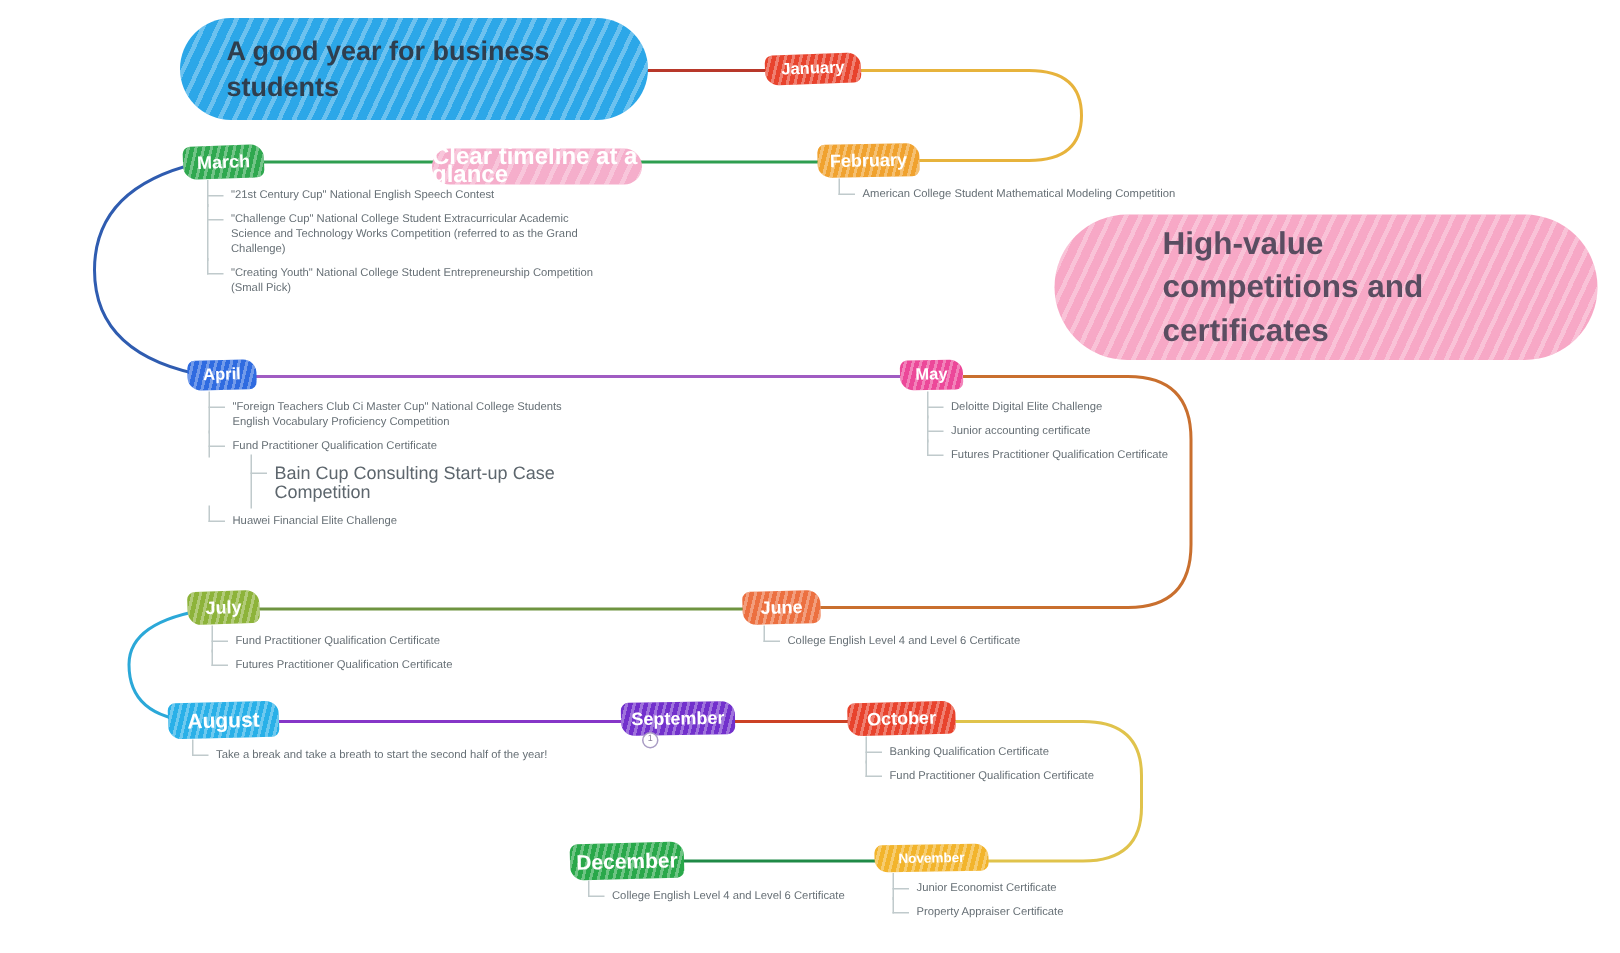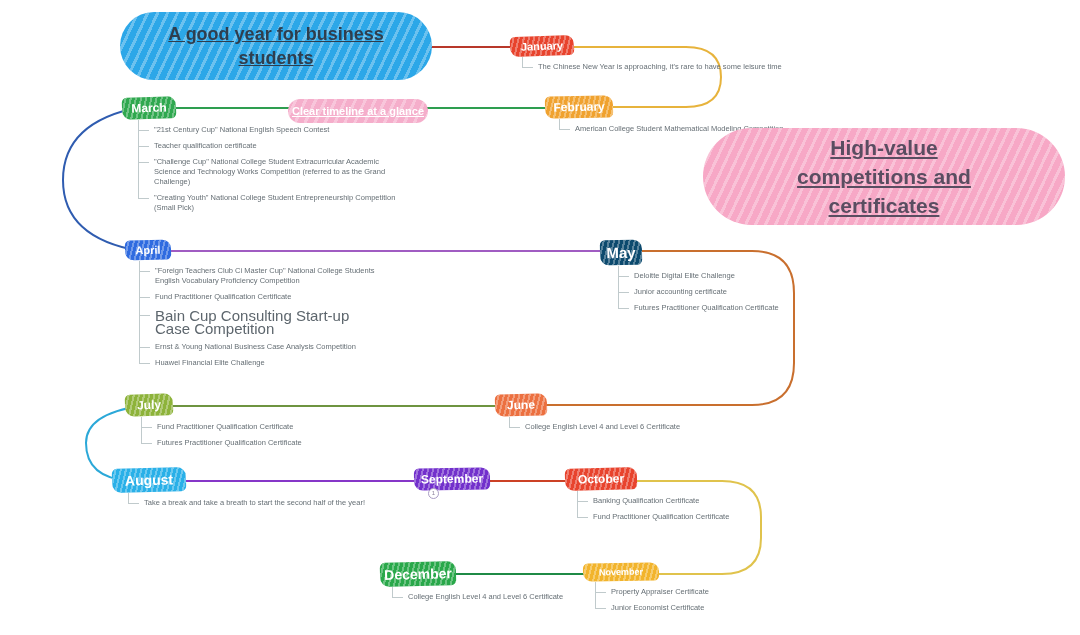--- a/index.html
+++ b/index.html
@@ -6,32 +6,32 @@
   body{
     width:1080px;height:635px;position:relative;overflow:hidden;
     background:#ffffff;
     font-family:"Liberation Sans","DejaVu Sans",sans-serif;
   }
   svg.wires{position:absolute;left:0;top:0;z-index:1;}
 
   
   .bubble{
     position:absolute;z-index:3;display:flex;align-items:center;justify-content:center;
-    text-align:center;font-weight:bold;box-sizing:border-box;text-decoration:underline;
+    text-align:left;font-weight:bold;box-sizing:border-box;
   }
   .bubble::before{
     content:"";position:absolute;inset:0;border-radius:inherit;pointer-events:none;
     background:repeating-linear-gradient(115deg,rgba(255,255,255,0) 0 6px,rgba(255,255,255,.30) 6px 9px);
   }
   .bubble .bubble-text{position:relative;display:inline-block;}
   .root-bubble{left:120px;top:12px;width:312px;height:68px;border-radius:36px;font-size:18px;line-height:24px;}
   .root-bubble .bubble-text{max-width:250px;}
-  .hv-bubble{left:703px;top:128px;width:362px;height:97px;border-radius:50px;font-size:21px;line-height:29px;}
+  .hv-bubble{left:703px;top:143px;width:362px;height:97px;border-radius:50px;font-size:21px;line-height:29px;}
   .hv-bubble .bubble-text{max-width:218px;}
-  .ct-bubble{left:288px;top:99px;width:140px;height:24px;border-radius:12px;font-size:11px;line-height:12px;}
+  .ct-bubble{left:288px;top:99px;width:140px;height:24px;border-radius:12px;font-size:16px;line-height:12px;}
 
   
   .branch{position:absolute;z-index:2;}
   .month-label{
     position:relative;display:block;box-sizing:border-box;
     color:#fff;font-weight:bold;text-align:center;
     padding:4px 4px;border-radius:5px 9px 5px 9px;
     transform:rotate(var(--rot,-1.5deg));
   }
   .month-label::before{
@@ -45,21 +45,21 @@
   ul.items li{position:relative;padding:3px 0 3px 16px;}
   ul.items li::after{
     content:"";position:absolute;left:0;top:-2px;bottom:0;
     border-left:1px solid #c0cacc;
   }
   ul.items li:last-child::after{bottom:auto;height:11px;}
   ul.items li::before{
     content:"";position:absolute;left:0;top:8px;width:11px;
     border-top:1px solid #c0cacc;
   }
-  ul.items li.em{font-size:15px;line-height:13px;padding-top:4px;padding-bottom:4px;color:#5d666d;}
+  ul.items li.em{font-size:12px;line-height:13px;padding-top:4px;padding-bottom:4px;color:#5d666d;margin-left:28px;}
   ul.items li.em::before{top:10px;}
 
   
   .collapse-badge{
     position:absolute;left:14px;top:20px;width:9px;height:9px;border-radius:50%;
     background:#fff;border:1px solid #a99cc4;color:#8a7f9a;
     font-size:6px;line-height:9px;text-align:center;z-index:4;
   }
 </style>
 </head>
@@ -89,55 +89,50 @@
 <div class="bubble hv-bubble" style="background-color: rgb(247, 168, 198); color: rgb(90, 77, 97);">
   <span class="bubble-text">High-value competitions and certificates</span>
 </div>
 
 <div class="bubble ct-bubble" style="background-color: rgb(245, 174, 203); color: rgb(255, 255, 255);">
   <span class="bubble-text">Clear timeline at a glance</span>
 </div>
 
 <div class="branch" style="left:510px;top:36px">
   <div class="month-label" style="width: 64px; font-size: 11px; --rot: -2deg; background-color: rgb(232, 67, 45);">January</div>
-  <ul class="items" style="margin-left:12px;max-width:330px">
-      <li>The Chinese New Year is approaching, it's rare to have some leisure time</li>
-    </ul>
 </div>
 
 <div class="branch" style="left:545px;top:96px">
   <div class="month-label" style="width: 68px; font-size: 12px; --rot: -1deg; background-color: rgb(240, 162, 47);">February</div>
   <ul class="items" style="margin-left:14px;max-width:330px">
       <li>American College Student Mathematical Modeling Competition</li>
     </ul>
 </div>
 
 <div class="branch" style="left:122px;top:97px">
   <div class="month-label" style="width: 54px; font-size: 12px; --rot: -2deg; background-color: rgb(47, 168, 79);">March</div>
   <ul class="items" style="margin-left:16px;max-width:266px">
       <li>"21st Century Cup" National English Speech Contest</li>
-      <li>Teacher qualification certificate</li>
       <li>"Challenge Cup" National College Student Extracurricular Academic Science and Technology Works Competition (referred to as the Grand Challenge)</li>
       <li>"Creating Youth" National College Student Entrepreneurship Competition (Small Pick)</li>
     </ul>
 </div>
 
 <div class="branch" style="left:125px;top:240px">
   <div class="month-label" style="width: 46px; font-size: 11px; --rot: -1.5deg; background-color: rgb(47, 107, 224);">April</div>
   <ul class="items" style="margin-left:14px;max-width:245px">
       <li>"Foreign Teachers Club Ci Master Cup" National College Students English Vocabulary Proficiency Competition</li>
       <li>Fund Practitioner Qualification Certificate</li>
       <li class="em">Bain Cup Consulting Start-up Case Competition</li>
-      <li>Ernst &amp; Young National Business Case Analysis Competition</li>
       <li>Huawei Financial Elite Challenge</li>
     </ul>
 </div>
 
 <div class="branch" style="left:600px;top:240px">
-  <div class="month-label" style="width: 42px; font-size: 15px; --rot: -1deg; background-color: #0c4a6e;">May</div>
+  <div class="month-label" style="width: 42px; font-size: 11px; --rot: -1deg; background-color: #ec4899;">May</div>
   <ul class="items" style="margin-left:18px;max-width:330px">
       <li>Deloitte Digital Elite Challenge</li>
       <li>Junior accounting certificate</li>
       <li>Futures Practitioner Qualification Certificate</li>
     </ul>
 </div>
 
 <div class="branch" style="left:495px;top:394px">
   <div class="month-label" style="width: 52px; font-size: 12px; --rot: -1.5deg; background-color: rgb(236, 112, 64);">June</div>
   <ul class="items" style="margin-left:14px;max-width:340px">
@@ -169,22 +164,22 @@
   <div class="month-label" style="width: 72px; font-size: 12px; --rot: -1.5deg; background-color: rgb(232, 67, 45);">October</div>
   <ul class="items" style="margin-left:12px;max-width:330px">
       <li>Banking Qualification Certificate</li>
       <li>Fund Practitioner Qualification Certificate</li>
     </ul>
 </div>
 
 <div class="branch" style="left:583px;top:563px">
   <div class="month-label" style="width: 76px; font-size: 9px; --rot: -1deg; background-color: rgb(242, 180, 44);">November</div>
   <ul class="items" style="margin-left:12px;max-width:330px">
+      <li>Junior Economist Certificate</li>
       <li>Property Appraiser Certificate</li>
-      <li>Junior Economist Certificate</li>
     </ul>
 </div>
 
 <div class="branch" style="left:380px;top:562px">
   <div class="month-label" style="width: 76px; font-size: 14px; --rot: -1.5deg; background-color: rgb(41, 168, 74);">December</div>
   <ul class="items" style="margin-left:12px;max-width:330px">
       <li>College English Level 4 and Level 6 Certificate</li>
     </ul>
 </div>
 

